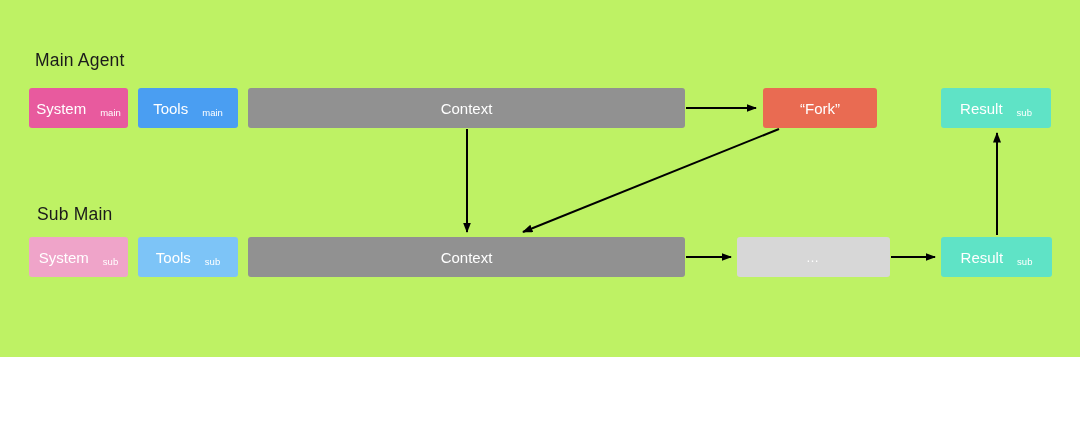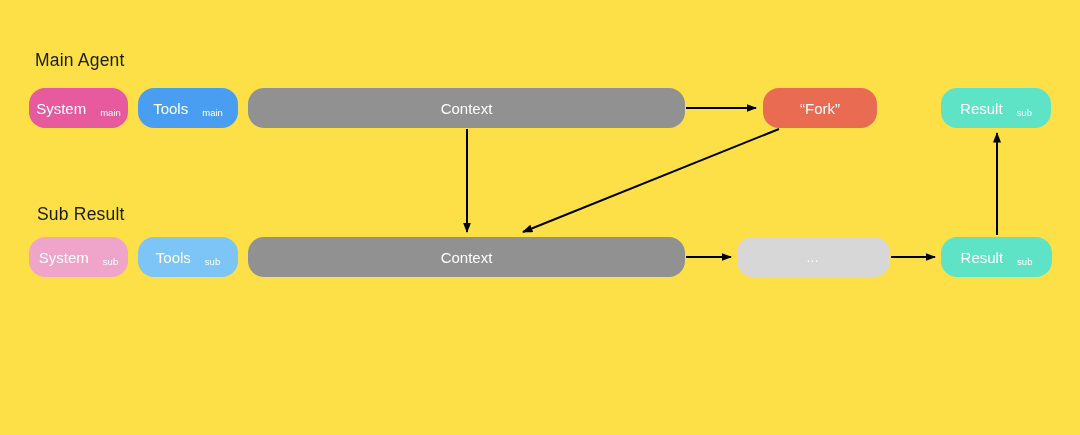--- a/index.html
+++ b/index.html
@@ -4,39 +4,39 @@
 <style>
   html, body {
     margin: 0;
     padding: 0;
     background: #ffffff;
     font-family: "Liberation Sans", sans-serif;
   }
   .stage {
     position: relative;
     width: 1080px;
-    height: 435px;
-    background: #fde047;
+    height: 357px;
+    background: #bef264;
     overflow: hidden;
   }
   .agent-label {
     position: absolute;
     font-size: 17.5px;
     font-weight: 400;
     color: #1b1b1b;
     letter-spacing: 0.2px;
     white-space: nowrap;
   }
   .agent-label.main { left: 35px; top: 50px; }
   .agent-label.sub  { left: 37px; top: 204px; }
 
   .node {
     position: absolute;
     height: 40px;
-    border-radius: 16px;
+    border-radius: 3px;
     display: flex;
     align-items: center;
     justify-content: center;
     color: #ffffff;
     font-size: 15px;
     font-weight: 400;
     white-space: nowrap;
     box-sizing: border-box;
   }
   .node .subscript {
@@ -87,21 +87,21 @@
     </defs>
     <line x1="467" y1="129" x2="467" y2="232" stroke="#000000" stroke-width="2" marker-end="url(#ah)"></line>
     <line x1="686" y1="108" x2="756" y2="108" stroke="#000000" stroke-width="2" marker-end="url(#ah)"></line>
     <line x1="779" y1="129" x2="523" y2="232" stroke="#000000" stroke-width="2" marker-end="url(#ah)"></line>
     <line x1="686" y1="257" x2="731" y2="257" stroke="#000000" stroke-width="2" marker-end="url(#ah)"></line>
     <line x1="891" y1="257" x2="935" y2="257" stroke="#000000" stroke-width="2" marker-end="url(#ah)"></line>
     <line x1="997" y1="235" x2="997" y2="133" stroke="#000000" stroke-width="2" marker-end="url(#ah)"></line>
   </svg>
 
   <div class="agent-label main">Main Agent</div>
-  <div class="agent-label sub">Sub Result</div>
+  <div class="agent-label sub">Sub Main</div>
 
   <div class="node n-system-main" style="background-color: rgb(232, 90, 158);">
     <span>System</span>
       <span class="subscript">main</span>
   </div>
   <div class="node n-tools-main" style="background-color: rgb(74, 158, 242);">
     <span>Tools</span>
       <span class="subscript">main</span>
   </div>
   <div class="node n-context-main" style="background-color: rgb(145, 145, 145);">

